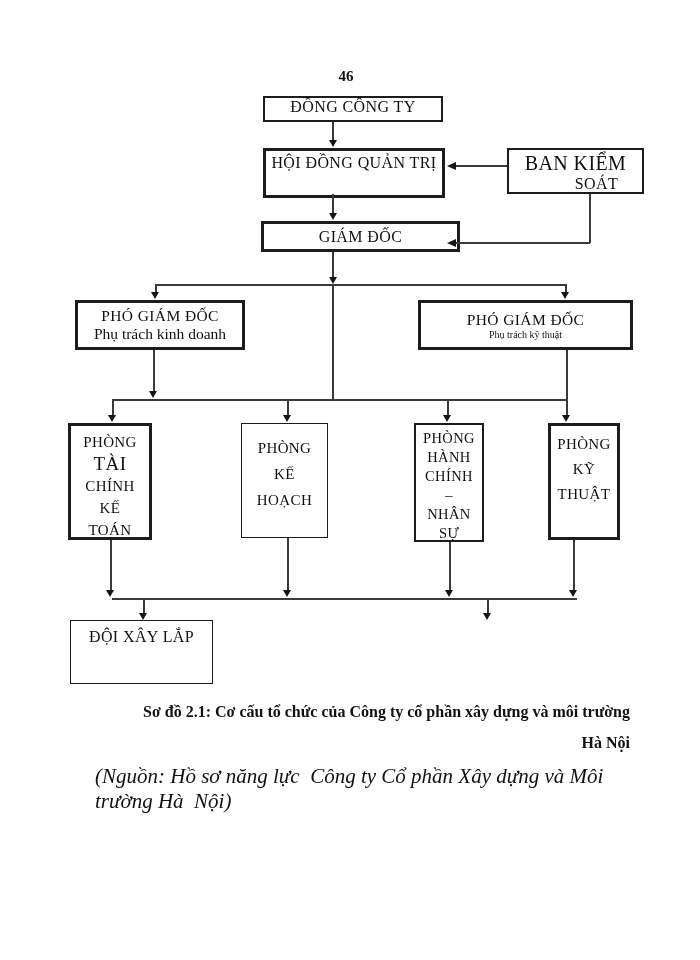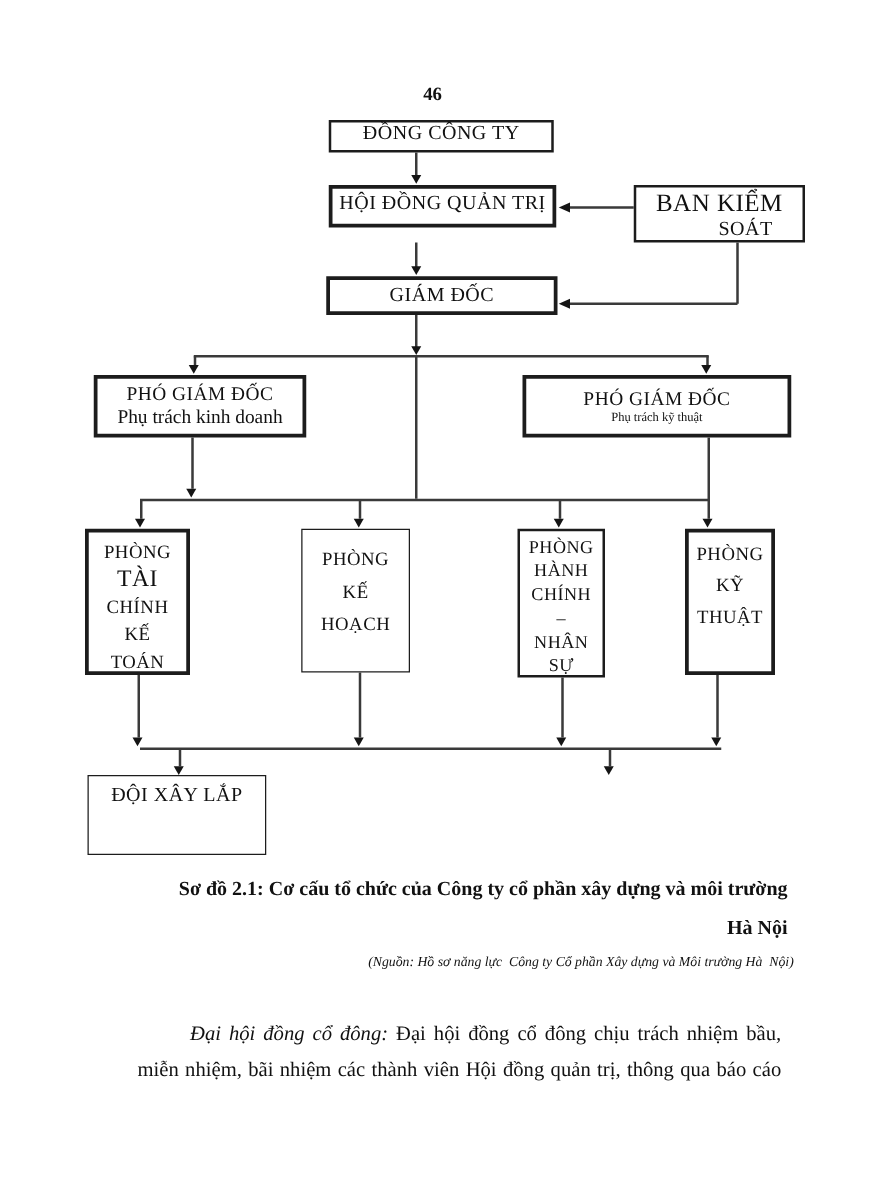--- a/index.html
+++ b/index.html
@@ -20,46 +20,46 @@
   .line{position:absolute;background:#3a3a3a;}
   .hline{height:1.5px;} .vline{width:1.5px;}
   .arr-d{position:absolute;width:0;height:0;
     border-left:4px solid transparent;border-right:4px solid transparent;
     border-top:7px solid #151515;}
   .arr-l{position:absolute;width:0;height:0;
     border-top:4px solid transparent;border-bottom:4px solid transparent;
     border-right:9px solid #151515;}
   .deptline{display:block;}
   .caption-b{font-weight:bold;font-size:16px;text-align:right;}
-  .src-i{font-style:italic;font-size:11px;text-align:right;white-space:pre-wrap;}
+  .src-i{font-style:italic;font-size:21px;text-align:left;white-space:pre-wrap;}
   .head-bi{font-weight:bold;font-style:italic;font-size:16px;text-align:center;}
   .para{font-size:16.5px;text-align:justify;text-align-last:justify;line-height:29px;}
   .lead-i{font-style:italic;}
 </style>
 </head>
 <body>
 
 <div class="page">
 
   <div class="abs pageno" style="left:326px;top:68px;width:40px;">46</div>
 
   <div class="obox b2" style="left:263px;top:96px;width:180px;height:26px;justify-content:flex-start;">
     <span class="caps" style="font-size:16px;">ĐỒNG CÔNG TY</span>
   </div>
 
-  <div class="obox b3" style="left:263px;top:148px;width:182px;height:34px;justify-content:flex-start;padding-top:3px;">
+  <div class="obox b3" style="left:263px;top:148px;width:182px;height:50px;justify-content:flex-start;padding-top:3px;">
     <span class="caps" style="font-size:16px;">HỘI ĐỒNG QUẢN TRỊ</span>
   </div>
 
   <div class="obox b2" style="left:507px;top:148px;width:137px;height:46px;justify-content:flex-start;padding-top:2px;">
     <span class="caps" style="font-size:20px;">BAN KIỂM</span>
     <span class="caps" style="font-size:16px;transform:translateX(21px);">SOÁT</span>
   </div>
 
-  <div class="obox b3" style="left:261px;top:221px;width:185px;height:31px;justify-content:center;">
+  <div class="obox b3" style="left:261px;top:221px;width:199px;height:31px;justify-content:center;">
     <span class="caps" style="font-size:16px;">GIÁM ĐỐC</span>
   </div>
 
   <div class="obox b3" style="left:75px;top:300px;width:170px;height:50px;justify-content:center;">
     <span class="caps" style="font-size:15.5px;">PHÓ GIÁM ĐỐC</span>
     <span style="font-size:15.5px;">Phụ trách kinh doanh</span>
   </div>
 
   <div class="obox b3" style="left:418px;top:300px;width:215px;height:50px;justify-content:center;">
     <span class="caps" style="font-size:15.5px;">PHÓ GIÁM ĐỐC</span>
@@ -151,18 +151,14 @@
 
   <div class="line vline" style="left:143px;top:599px;height:14px;"></div>
   <div class="arr-d" style="left:139px;top:613px;"></div>
   <div class="line vline" style="left:487px;top:599px;height:14px;"></div>
   <div class="arr-d" style="left:483px;top:613px;"></div>
 
   <div class="abs caption-b" style="left:100px;top:703px;width:530px;">Sơ đồ 2.1: Cơ cấu tổ chức của Công ty cổ phần xây dựng và môi trường</div>
   <div class="abs caption-b" style="left:100px;top:734px;width:530px;">Hà Nội</div>
   <div class="abs src-i" style="left:95px;top:764px;width:540px;">(Nguồn: Hồ sơ năng lực  Công ty Cổ phần Xây dựng và Môi trường Hà  Nội)</div>
 
-  <div class="abs para" style="left:110px;top:812px;width:515px;">
-    <div style="text-indent:42px;"><span class="lead-i">Đại hội đồng cổ đông:</span><span> Đại hội đồng cổ đông chịu trách nhiệm bầu,</span></div>
-    <div>miễn nhiệm, bãi nhiệm các thành viên Hội đồng quản trị, thông qua báo cáo</div>
-  </div>
 
 </div>
 
 </body></html>

